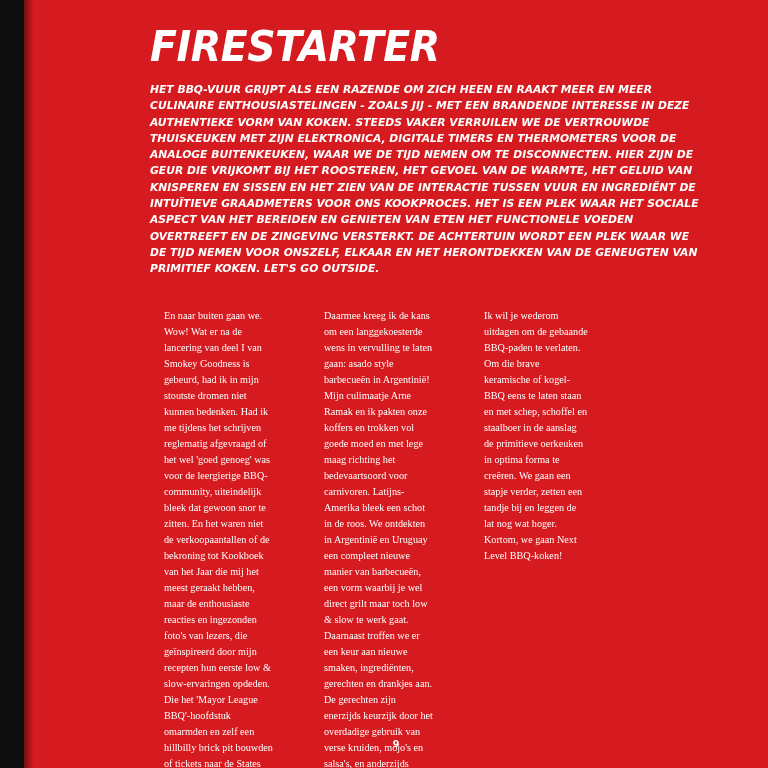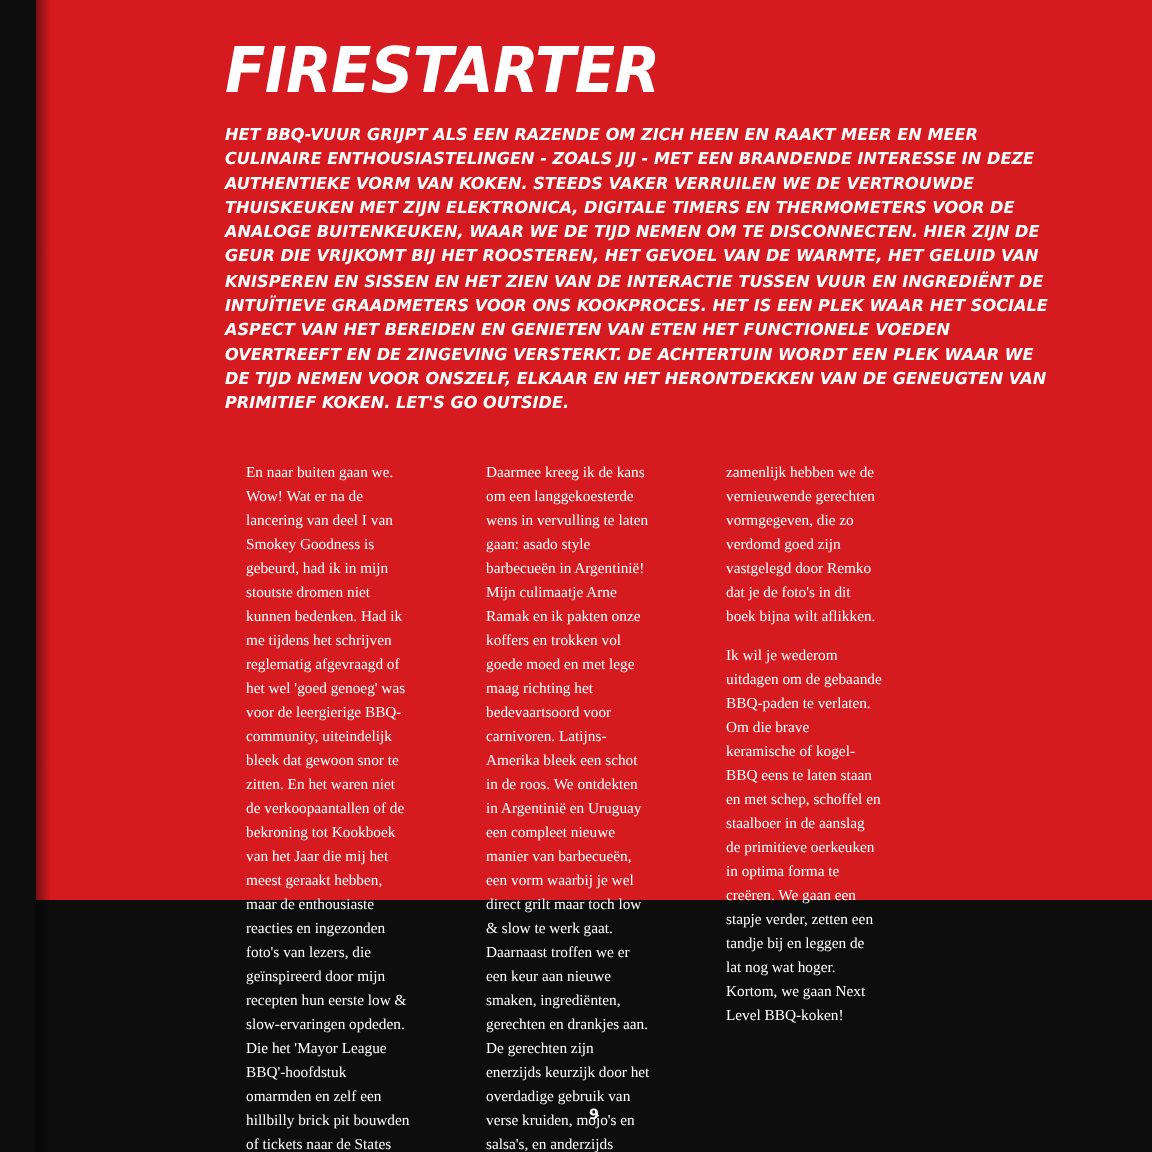--- a/index.html
+++ b/index.html
@@ -11,21 +11,21 @@
     height: 768px;
     background: #0d0d0d;
     font-family: "Liberation Sans", sans-serif;
     overflow: hidden;
   }
   .page {
     position: absolute;
     left: 24px;
     top: 0;
     width: 744px;
-    height: 600px;
+    height: 768px;
     background: #d61b20;
     box-sizing: border-box;
   }
   .spine {
     position: absolute;
     left: 0;
     top: 0;
     width: 24px;
     height: 768px;
     background: #0d0d0d;
@@ -109,21 +109,20 @@
     <div class="standfirst">Het bbq-vuur grijpt als een razende om zich heen en raakt meer en meer culinaire enthousiastelingen - zoals jij - met een brandende interesse in deze authentieke vorm van koken. Steeds vaker verruilen we de vertrouwde thuiskeuken met zijn elektronica, digitale timers en thermometers voor de analoge buitenkeuken, waar we de tijd nemen om te disconnecten. Hier zijn de geur die vrijkomt bij het roosteren, het gevoel van de warmte, het geluid van knisperen en sissen en het zien van de interactie tussen vuur en ingrediënt de intuïtieve graadmeters voor ons kookproces. Het is een plek waar het sociale aspect van het bereiden en genieten van eten het functionele voeden overtreeft en de zingeving versterkt. De achtertuin wordt een plek waar we de tijd nemen voor onszelf, elkaar en het herontdekken van de geneugten van primitief koken. Let's go outside.</div>
     <div class="columns">
       <div class="col">
         <p>En naar buiten gaan we. Wow! Wat er na de lancering van deel I van Smokey Goodness is gebeurd, had ik in mijn stoutste dromen niet kunnen bedenken. Had ik me tijdens het schrijven reglematig afgevraagd of het wel 'goed genoeg' was voor de leergierige BBQ-community, uiteindelijk bleek dat gewoon snor te zitten. En het waren niet de verkoopaantallen of de bekroning tot Kookboek van het Jaar die mij het meest geraakt hebben, maar de enthousiaste reacties en ingezonden foto's van lezers, die geïnspireerd door mijn recepten hun eerste low &amp; slow-ervaringen opdeden. Die het 'Mayor League BBQ'-hoofdstuk omarmden en zelf een hillbilly brick pit bouwden of tickets naar de States boekten en ons vroegen welke BBQ-joints niet mochten ontbreken op hun hitlist. Door dit vlammende enthousiasme kon een vervolg op het ingezette BBQ-avontuur natuurlijk niet uitblijven, so here it is!</p>
       </div>
       <div class="col">
         <p>Daarmee kreeg ik de kans om een langgekoesterde wens in vervulling te laten gaan: asado style barbecueën in Argentinië! Mijn culimaatje Arne Ramak en ik pakten onze koffers en trokken vol goede moed en met lege maag richting het bedevaartsoord voor carnivoren. Latijns-Amerika bleek een schot in de roos. We ontdekten in Argentinië en Uruguay een compleet nieuwe manier van barbecueën, een vorm waarbij je wel direct grilt maar toch low &amp; slow te werk gaat. Daarnaast troffen we er een keur aan nieuwe smaken, ingrediënten, gerechten en drankjes aan. De gerechten zijn enerzijds keurzijk door het overdadige gebruik van verse kruiden, mojo's en salsa's, en anderzijds verrassend doordat er nog volop gewerkt wordt met vleesdelen die wij allang vergeten zijn. Wordt de Amerikaanse BBQ-stijl gedomineerd door specerijen en BBQ-sauzen, de latino's creëren een prachtig samenspel tussen het bombastische van geroosterd vlees en frisse accenten in de vorm van garnituur en marinades. Bij thuiskomst heb ik alle inspiratie die ik tijdens onze reis opdeed samengevoegd met de expertise van de harde kern van de Smokey Crew, Rokus, Dré en Roland. Ge-</p>
       </div>
       <div class="col narrow">
         <p>
-            <span style="display: block;">zamenlijk hebben we de vernieuwende gerechten vormgegeven, die zo verdomd goed zijn vastgelegd door Remko dat je de foto's in dit boek bijna wilt aflikken.</span>
             <span style="display: block; margin-top: 1em;">Ik wil je wederom uitdagen om de gebaande BBQ-paden te verlaten. Om die brave keramische of kogel-BBQ eens te laten staan en met schep, schoffel en staalboer in de aanslag de primitieve oerkeuken in optima forma te creëren. We gaan een stapje verder, zetten een tandje bij en leggen de lat nog wat hoger. Kortom, we gaan Next Level BBQ-koken!</span>
           </p>
       </div>
     </div>
   </div>
   <div class="folio">9</div>
 </div>
 <div class="spine"></div>
 <div class="spine-shadow"></div>
 

